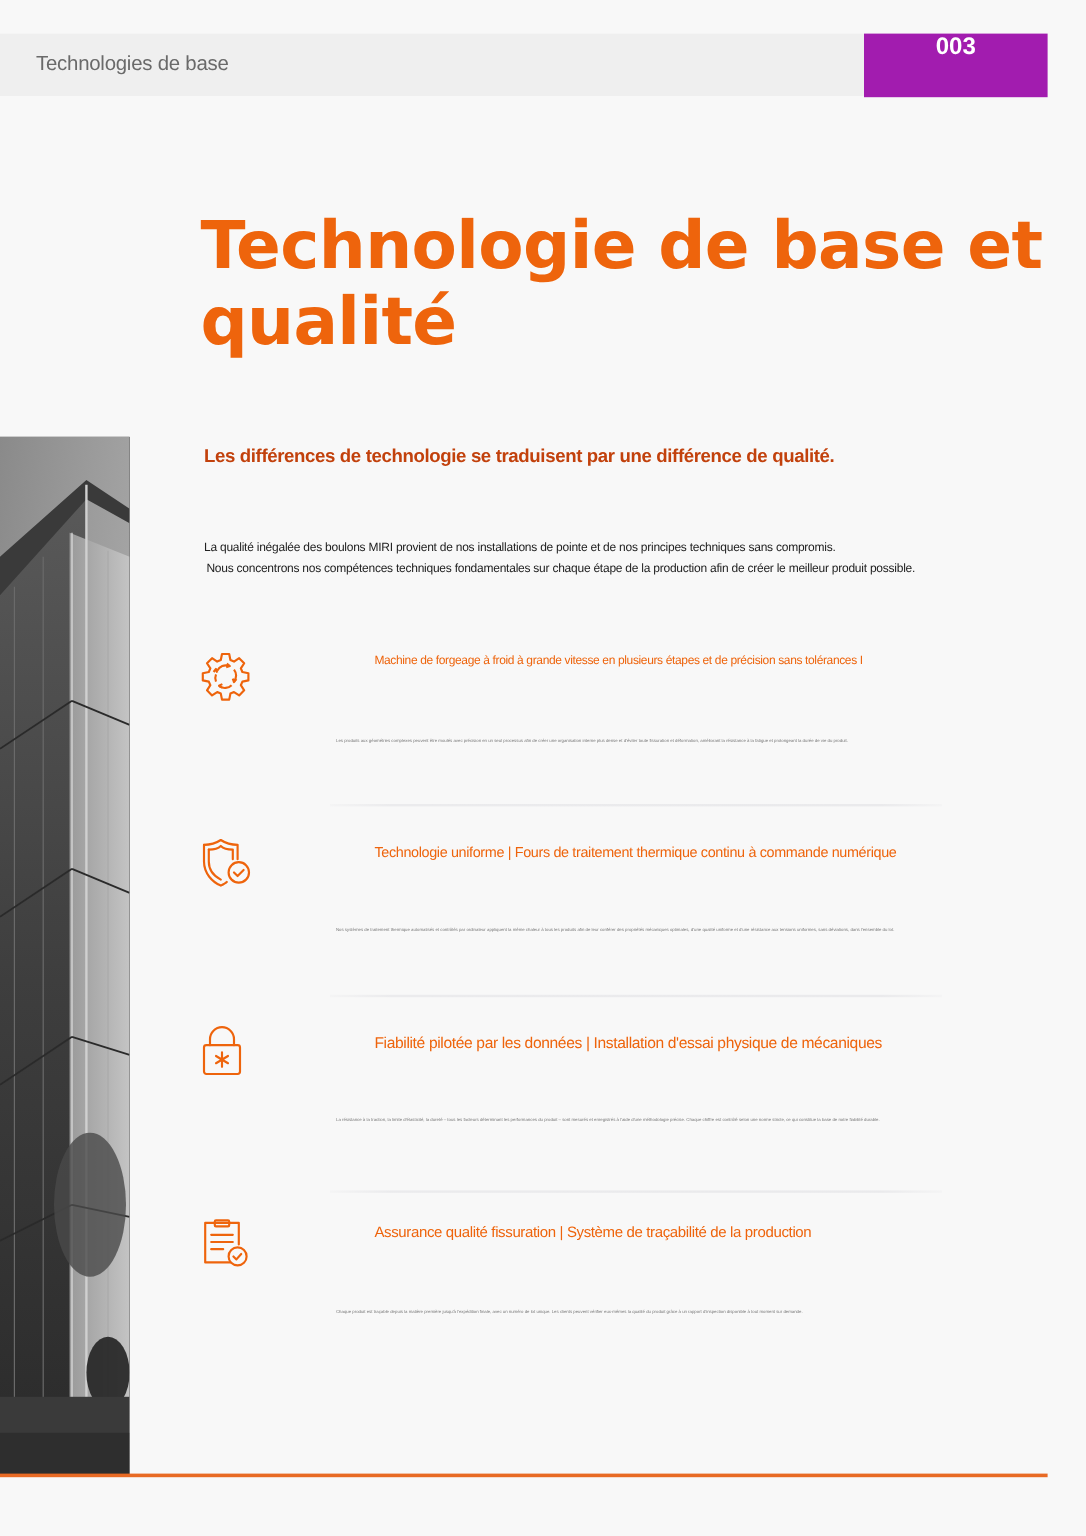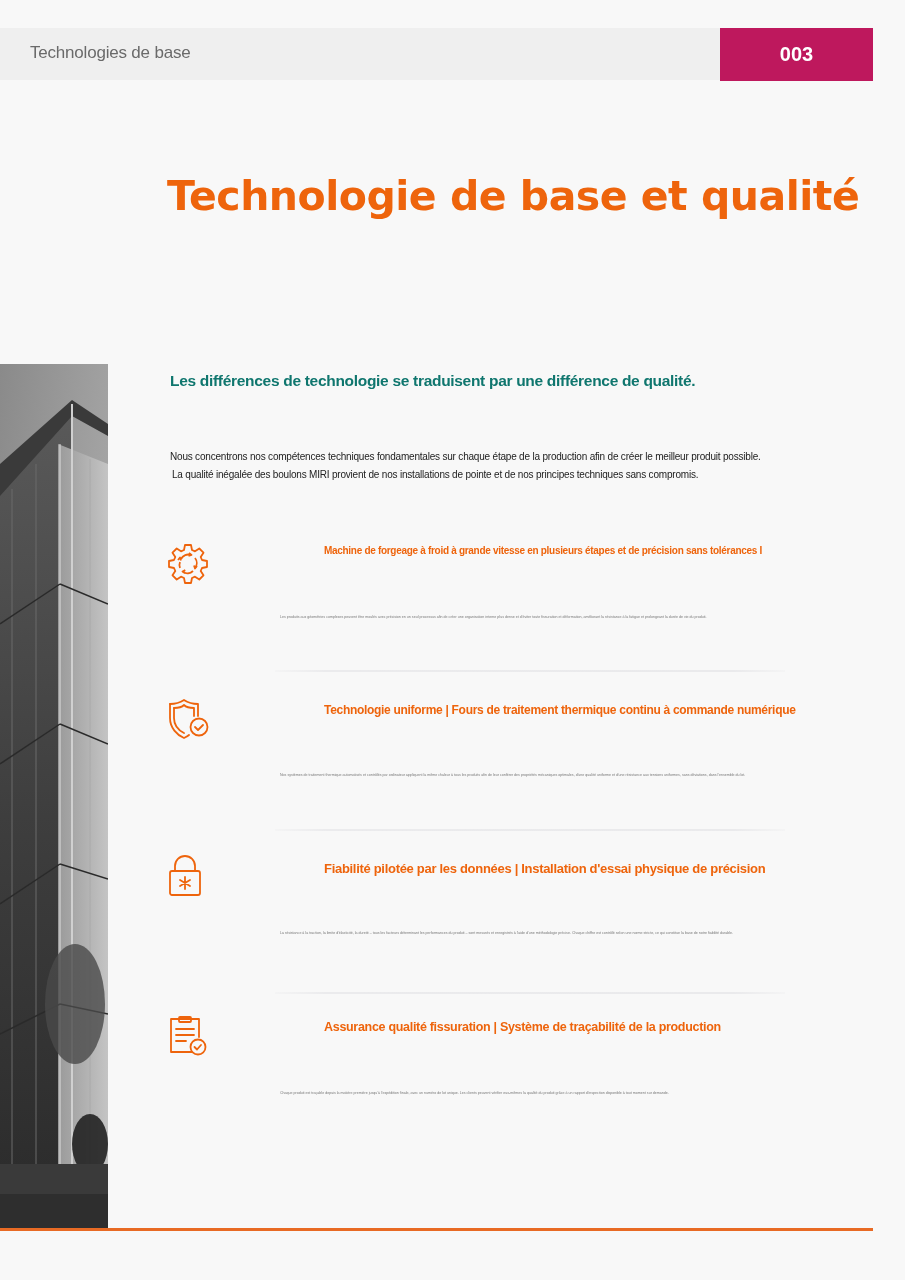--- a/index.html
+++ b/index.html
@@ -11,44 +11,44 @@
   .header-bar {
     position: absolute; left: 0; top: 28px; width: 720px; height: 52px;
     background: #efefef;
   }
   .header-title {
     position: absolute; left: 30px; top: 43px; font-size: 17px; color: #6a6a6a;
     letter-spacing: -0.2px;
   }
   .page-badge {
     position: absolute; left: 720px; top: 28px; width: 153px; height: 53px;
-    background: #be185d; color: #fff; font-size: 20px; font-weight: bold;
-    display: flex; align-items: center; justify-content: center;
+    background: #a21caf; color: #fff; font-size: 20px; font-weight: bold;
+    display: flex; justify-content: center;
   }
   .main-title {
-    position: absolute; left: 167px; top: 172px; font-size: 41px; font-weight: bold;
+    position: absolute; left: 167px; top: 172px; font-size: 55px; font-weight: bold;
     color: #ee640c; letter-spacing: -0.5px;
     font-family: "DejaVu Sans", sans-serif;
   }
   .building {
     position: absolute; left: 0; top: 364px; width: 108px; height: 866px;
     overflow: hidden; background: #2c2c2c;
   }
   .subtitle {
     position: absolute; left: 170px; top: 372px; font-size: 15.5px; font-weight: bold;
-    color: #0f766e; letter-spacing: -0.3px;
+    color: #c2410c; letter-spacing: -0.3px;
   }
   .intro {
     position: absolute; left: 170px; top: 448px; font-size: 10px; color: #222;
     line-height: 18px; letter-spacing: -0.2px;
   }
   .intro div:nth-child(2) { padding-left: 2px; }
   .feature-icon { position: absolute; left: 166px; width: 44px; height: 44px; }
   .feature-title {
-    position: absolute; left: 292px; font-weight: bold; color: #ee640c;
+    position: absolute; left: 280px; font-weight: normal; color: #ee640c;
     letter-spacing: -0.3px; white-space: nowrap; padding-left: 32px;
   }
   .feature-desc {
     position: absolute; left: 280px; font-size: 3.6px; color: #777;
     white-space: nowrap; letter-spacing: 0;
   }
   .divider {
     position: absolute; left: 275px; width: 510px; height: 2px;
     background: linear-gradient(90deg, rgba(230,230,232,0.2), #ebebed 10%, #eaeaec 90%, rgba(230,230,232,0.2));
   }
@@ -112,22 +112,22 @@
 
     <ellipse cx="75" cy="640" rx="30" ry="60" fill="#4a4a4a" opacity="0.8"></ellipse>
     <ellipse cx="90" cy="780" rx="18" ry="30" fill="#222" opacity="0.9"></ellipse>
     <rect x="0" y="800" width="108" height="66" fill="#3a3a3a"></rect>
     <rect x="0" y="830" width="108" height="36" fill="#2e2e2e"></rect>
   </svg>
 </div>
 
 <div class="subtitle">Les différences de technologie se traduisent par une différence de qualité.</div>
 <div class="intro">
+  <div>La qualité inégalée des boulons MIRI provient de nos installations de pointe et de nos principes techniques sans compromis.</div>
   <div> Nous concentrons nos compétences techniques fondamentales sur chaque étape de la production afin de créer le meilleur produit possible.</div>
-  <div>La qualité inégalée des boulons MIRI provient de nos installations de pointe et de nos principes techniques sans compromis.</div>
 </div>
 
 <div class="feature-icon" style="top:541px;">
   <svg width="44" height="44" viewBox="0 0 44 44" fill="none" stroke="#ee640c" stroke-width="1.8" stroke-linejoin="round">
     <path d="M19 4h6l1 5 3 1.3 4.3-2.8 4.2 4.2-2.8 4.3L36 19l5 1v6l-5 1-1.3 3 2.8 4.3-4.2 4.2-4.3-2.8L26 37l-1 5h-6l-1-5-3-1.3-4.3 2.8-4.2-4.2 2.8-4.3L8 27l-5-1v-6l5-1 1.3-3-2.8-4.3 4.2-4.2 4.3 2.8L18 9z"></path>
     <path d="M15 18a8 8 0 0 1 10-4"></path>
     <path d="M29 17a8 8 0 0 1 0 10"></path>
     <path d="M27 30a8 8 0 0 1-10 1"></path>
     <path d="M14 27a8 8 0 0 1 0-6"></path>
     <path d="M23 12l2.5 2-3 1"></path>
@@ -154,21 +154,21 @@
 <div class="feature-desc" style="top:773px;">Nos systèmes de traitement thermique automatisés et contrôlés par ordinateur appliquent la même chaleur à tous les produits afin de leur conférer des propriétés mécaniques optimales, d'une qualité uniforme et d'une résistance aux tensions uniformes, sans déviations, dans l'ensemble du lot.</div>
 <div class="divider" style="top:829px;"></div>
 
 <div class="feature-icon" style="top:855px;">
   <svg width="44" height="44" viewBox="0 0 44 44" fill="none" stroke="#ee640c" stroke-width="1.8" stroke-linejoin="round" stroke-linecap="round">
     <path d="M9 16V11a10 10 0 0 1 20 0v5"></path>
     <rect x="4" y="16" width="30" height="24" rx="2"></rect>
     <path d="M19 22v12M14 25l10 6M24 25l-10 6"></path>
   </svg>
 </div>
-<div class="feature-title" style="top:861px; font-size:13px;">Fiabilité pilotée par les données | Installation d'essai physique de précision</div>
+<div class="feature-title" style="top:861px; font-size:13px;">Fiabilité pilotée par les données | Installation d'essai physique de mécaniques</div>
 <div class="feature-desc" style="top:931px;">La résistance à la traction, la limite d'élasticité, la dureté – tous les facteurs déterminant les performances du produit – sont mesurés et enregistrés à l'aide d'une méthodologie précise. Chaque chiffre est contrôlé selon une norme stricte, ce qui constitue la base de notre fiabilité durable.</div>
 <div class="divider" style="top:992px;"></div>
 
 <div class="feature-icon" style="top:1014px;">
   <svg width="44" height="44" viewBox="0 0 44 44" fill="none" stroke="#ee640c" stroke-width="1.8" stroke-linejoin="round" stroke-linecap="round">
     <path d="M26 38H5V5h28v18"></path>
     <rect x="13" y="3" width="12" height="5" rx="1"></rect>
     <path d="M10 15h18M10 21h18M10 27h10"></path>
     <circle cx="32" cy="33" r="7.5" fill="#f8f8f8"></circle>
     <path d="M28.5 33l2.5 2.5 4-4.5"></path>

